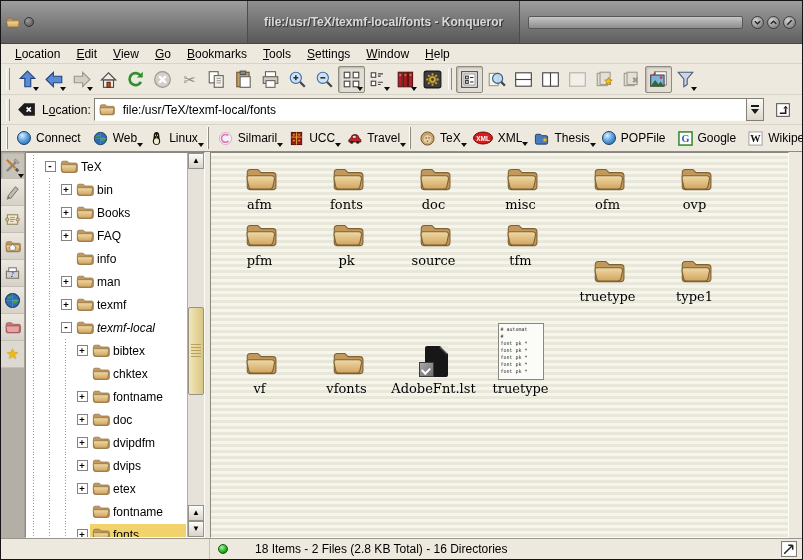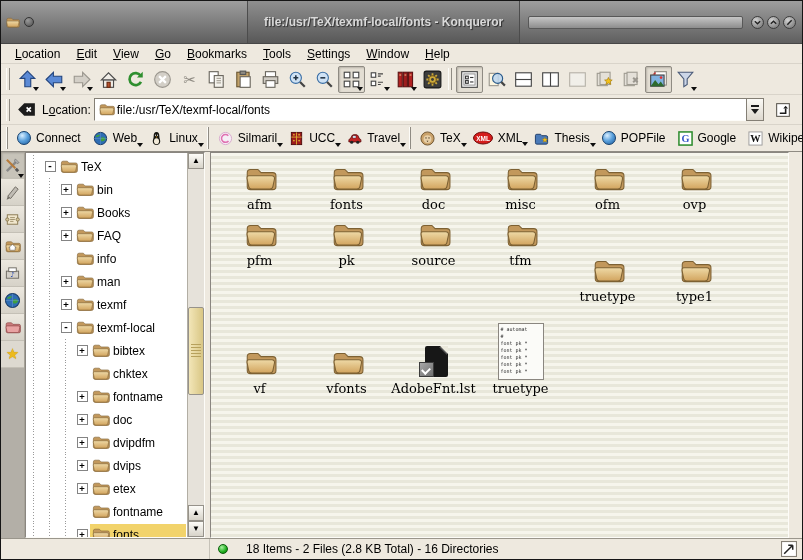--- a/index.html
+++ b/index.html
@@ -26,21 +26,21 @@
   .grip{width:4px;height:22px;margin:0 4px 0 2px;border-left:1px solid #fdfcf8;border-right:1px solid #8f8b83}
   .tbtn{width:27px;height:27px;display:flex;align-items:center;justify-content:center;position:relative;border:1px solid transparent;border-radius:2px;flex:0 0 auto}
   .tbtn svg{width:19px;height:19px}
   .tbtn.pressed{border:1px solid #8f8b83;background:#e3ded3;box-shadow:inset 1px 1px 2px #b7b2a8}
   .caret{position:absolute;right:1px;bottom:1px;width:0;height:0;border-left:3px solid transparent;border-right:3px solid transparent;border-top:4px solid #0d0d0d}
   .glyph-cut{font-size:15px;color:#8f8b83;line-height:1}
 
   
   .locbar{flex:0 0 30px;display:flex;align-items:center;border-bottom:1px solid #d9d4ca;padding:0 6px 0 3px}
   .loc-label{margin:0 3px 0 4px;white-space:nowrap}
-  .combo{flex:1;height:23px;background:#fff;border:1px solid;border-color:#847f75 #fdfcf8 #fdfcf8 #847f75;display:flex;align-items:center;gap:2px;padding:0 3px;overflow:hidden}
+  .combo{flex:1;height:23px;background:#fff;border:1px solid;border-color:#847f75 #fdfcf8 #fdfcf8 #847f75;display:flex;align-items:center;gap:8px;padding:0 3px;overflow:hidden}
   .combo svg{flex:0 0 auto}
   .combo-arrow{width:18px;height:23px;margin-left:-1px;background:linear-gradient(180deg,#fbfaf6,#ddd8ce);border:1px solid #847f75;display:flex;flex-direction:column;align-items:center;justify-content:center;gap:2px}
   .combo-arrow .bar{width:8px;height:2px;background:#1a1a1a}
   .combo-arrow .tri{width:0;height:0;border-left:4px solid transparent;border-right:4px solid transparent;border-top:5px solid #1a1a1a}
   .gobtn{width:26px;height:26px;margin-left:6px;display:flex;align-items:center;justify-content:center}
   .gobtn svg{width:18px;height:18px}
 
   
   .bmbar{flex:0 0 27px;display:flex;align-items:center;border-bottom:1px solid #8f8b83;padding:0 5px 0 3px}
   .bm{display:flex;align-items:center;gap:5px;padding:2px 7px 2px 5px;position:relative;white-space:nowrap}
@@ -58,21 +58,21 @@
   .icb-filler{flex:1;background:#b3afa7}
 
   .treepanel{flex:0 0 180px;position:relative;background:#fff;border:1px solid;border-color:#8a8680 #fdfcf8 #fdfcf8 #8a8680;overflow:hidden;padding-top:2px}
   .trow{height:23px;display:flex;align-items:center;padding-right:18px}
   .tg{flex:0 0 16px;height:23px;background-image:repeating-linear-gradient(180deg,#9a9a9a 0 1px,transparent 1px 3px);background-size:1px 23px;background-repeat:no-repeat;background-position:7px 0}
   .expslot{flex:0 0 16px;display:flex;align-items:center;justify-content:center}
   .expbox{width:11px;height:11px;border:1px solid #848484;background:#fff;font:bold 9px/9px "DejaVu Sans Mono",monospace;display:flex;align-items:center;justify-content:center}
   .titem{display:flex;align-items:center;gap:3px;height:21px;padding:0 4px 0 1px}
   .titem svg{width:19px;height:19px;flex:0 0 auto}
   .titem.selrow{background:#f2d36b;flex:1}
-  .it{}
+  .it{font-style:italic}
 
   .vsb{position:absolute;top:0;right:0;bottom:0;width:17px;background:#e6e2da;border-left:1px solid #b2aea4}
   .vsb-btn{position:absolute;left:0;right:0;height:16px;background:linear-gradient(180deg,#fdfcf8,#d7d3c9);border:1px solid #96928a;display:flex;align-items:center;justify-content:center;font-size:8px;line-height:1}
   .vsb-thumb{position:absolute;left:0;right:0;top:40%;height:23%;background:linear-gradient(90deg,#f2e6b8,#d9c684);border:1px solid #96928a;border-radius:2px;display:flex;align-items:center;justify-content:center}
   .vsb-ridges{width:10px;height:14px;background:repeating-linear-gradient(180deg,#b7a15c 0 1px,transparent 1px 3px)}
 
   .splitter{flex:0 0 5px;background:#eee9df}
 
   .mainview{flex:1;margin-right:13px;border:1px solid;border-color:#8a8680 #fdfcf8 #fdfcf8 #8a8680;background:repeating-linear-gradient(180deg,#f6f5ec 0 3px,#e8e7da 3px 6px);overflow:hidden;padding:4px 0 0 5px}
   .grid{display:grid;grid-template-columns:repeat(6,87px)}
@@ -84,21 +84,21 @@
   .darkfile{width:30px;height:34px;position:relative}
   .df-page{position:absolute;right:1px;top:0;width:23px;height:31px;background:#171717;border-radius:2px}
   .df-fold{position:absolute;right:1px;top:0;width:0;height:0;border-left:8px solid transparent;border-top:8px solid #eceadd;filter:drop-shadow(-1px 1px 0 #555)}
   .df-sq{position:absolute;left:0;bottom:3px;width:15px;height:15px;background:linear-gradient(135deg,#a8a8a8,#6e6e6e);border:1px solid #3c3c3c}
   .df-tick{position:absolute;left:3px;bottom:7px;width:8px;height:6px;border-left:2px solid #fff;border-bottom:2px solid #fff;transform:rotate(-45deg)}
 
   
   .statusbar{flex:0 0 21px;border-top:1px solid #9a968c;display:flex;align-items:center;background:#eee9df}
   .sb-spacer{width:209px;height:100%;border-right:1px solid #c6c2b8}
   .led{width:10px;height:10px;border-radius:50%;margin-left:8px;background:radial-gradient(circle at 35% 30%,#a9f2a0,#1fae1f 60%,#0d7a0d);border:1px solid #0a5c0a}
-  .sb-text{margin-left:18px;white-space:nowrap}
+  .sb-text{margin-left:27px;white-space:nowrap}
   .sb-grip{margin-left:auto;margin-right:5px;width:16px;height:16px}
 </style>
 </head>
 <body>
 
 <svg width="0" height="0" style="position:absolute" aria-hidden="true">
   <defs>
     <linearGradient id="gf" x1="0" y1="0" x2="0" y2="1">
       <stop offset="0" stop-color="#eed9a6"></stop>
         <stop offset="1" stop-color="#d2a45e"></stop>

